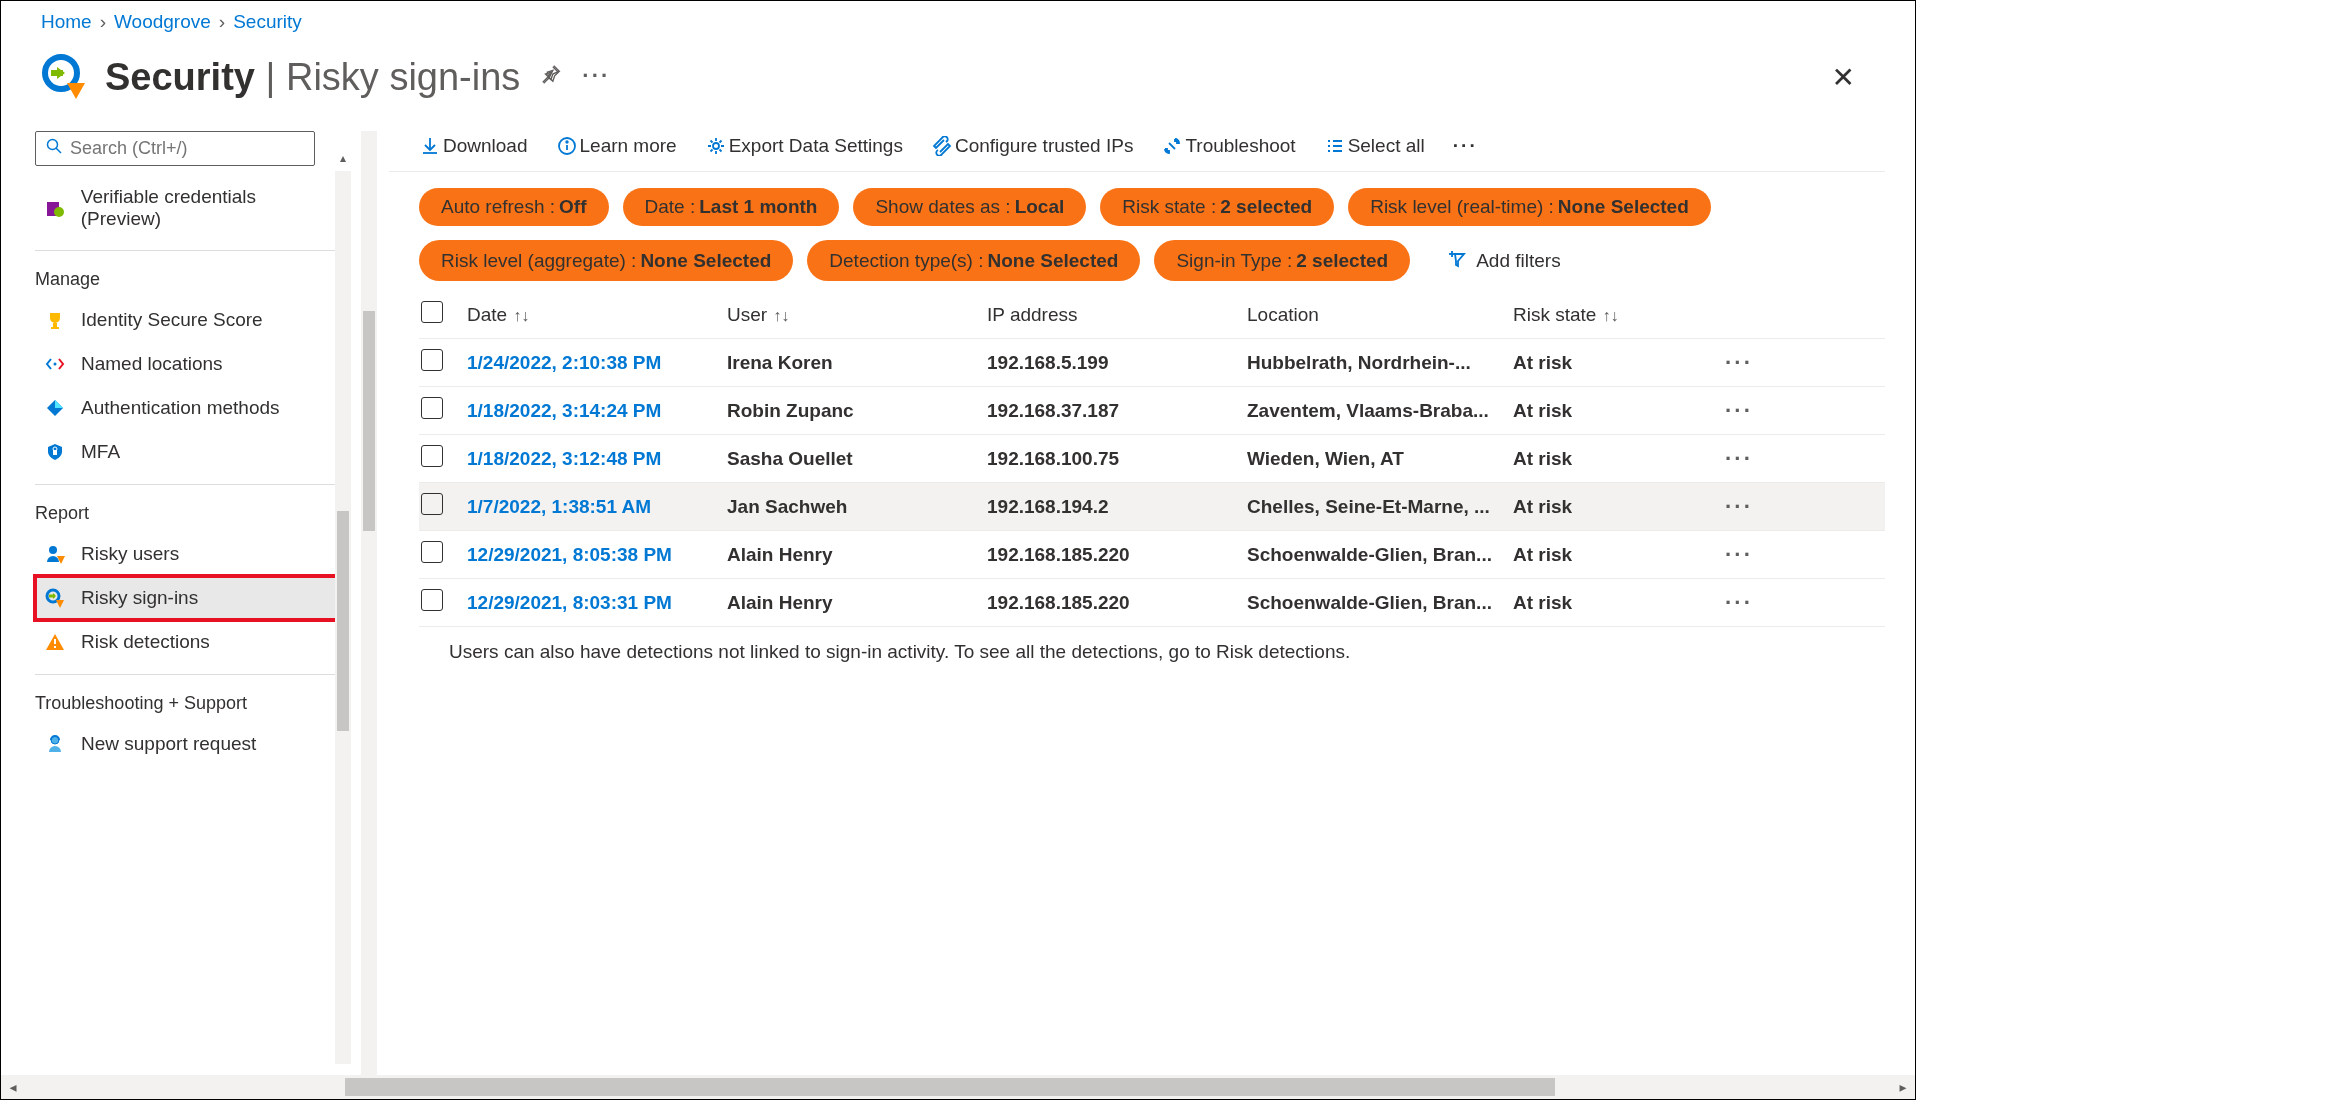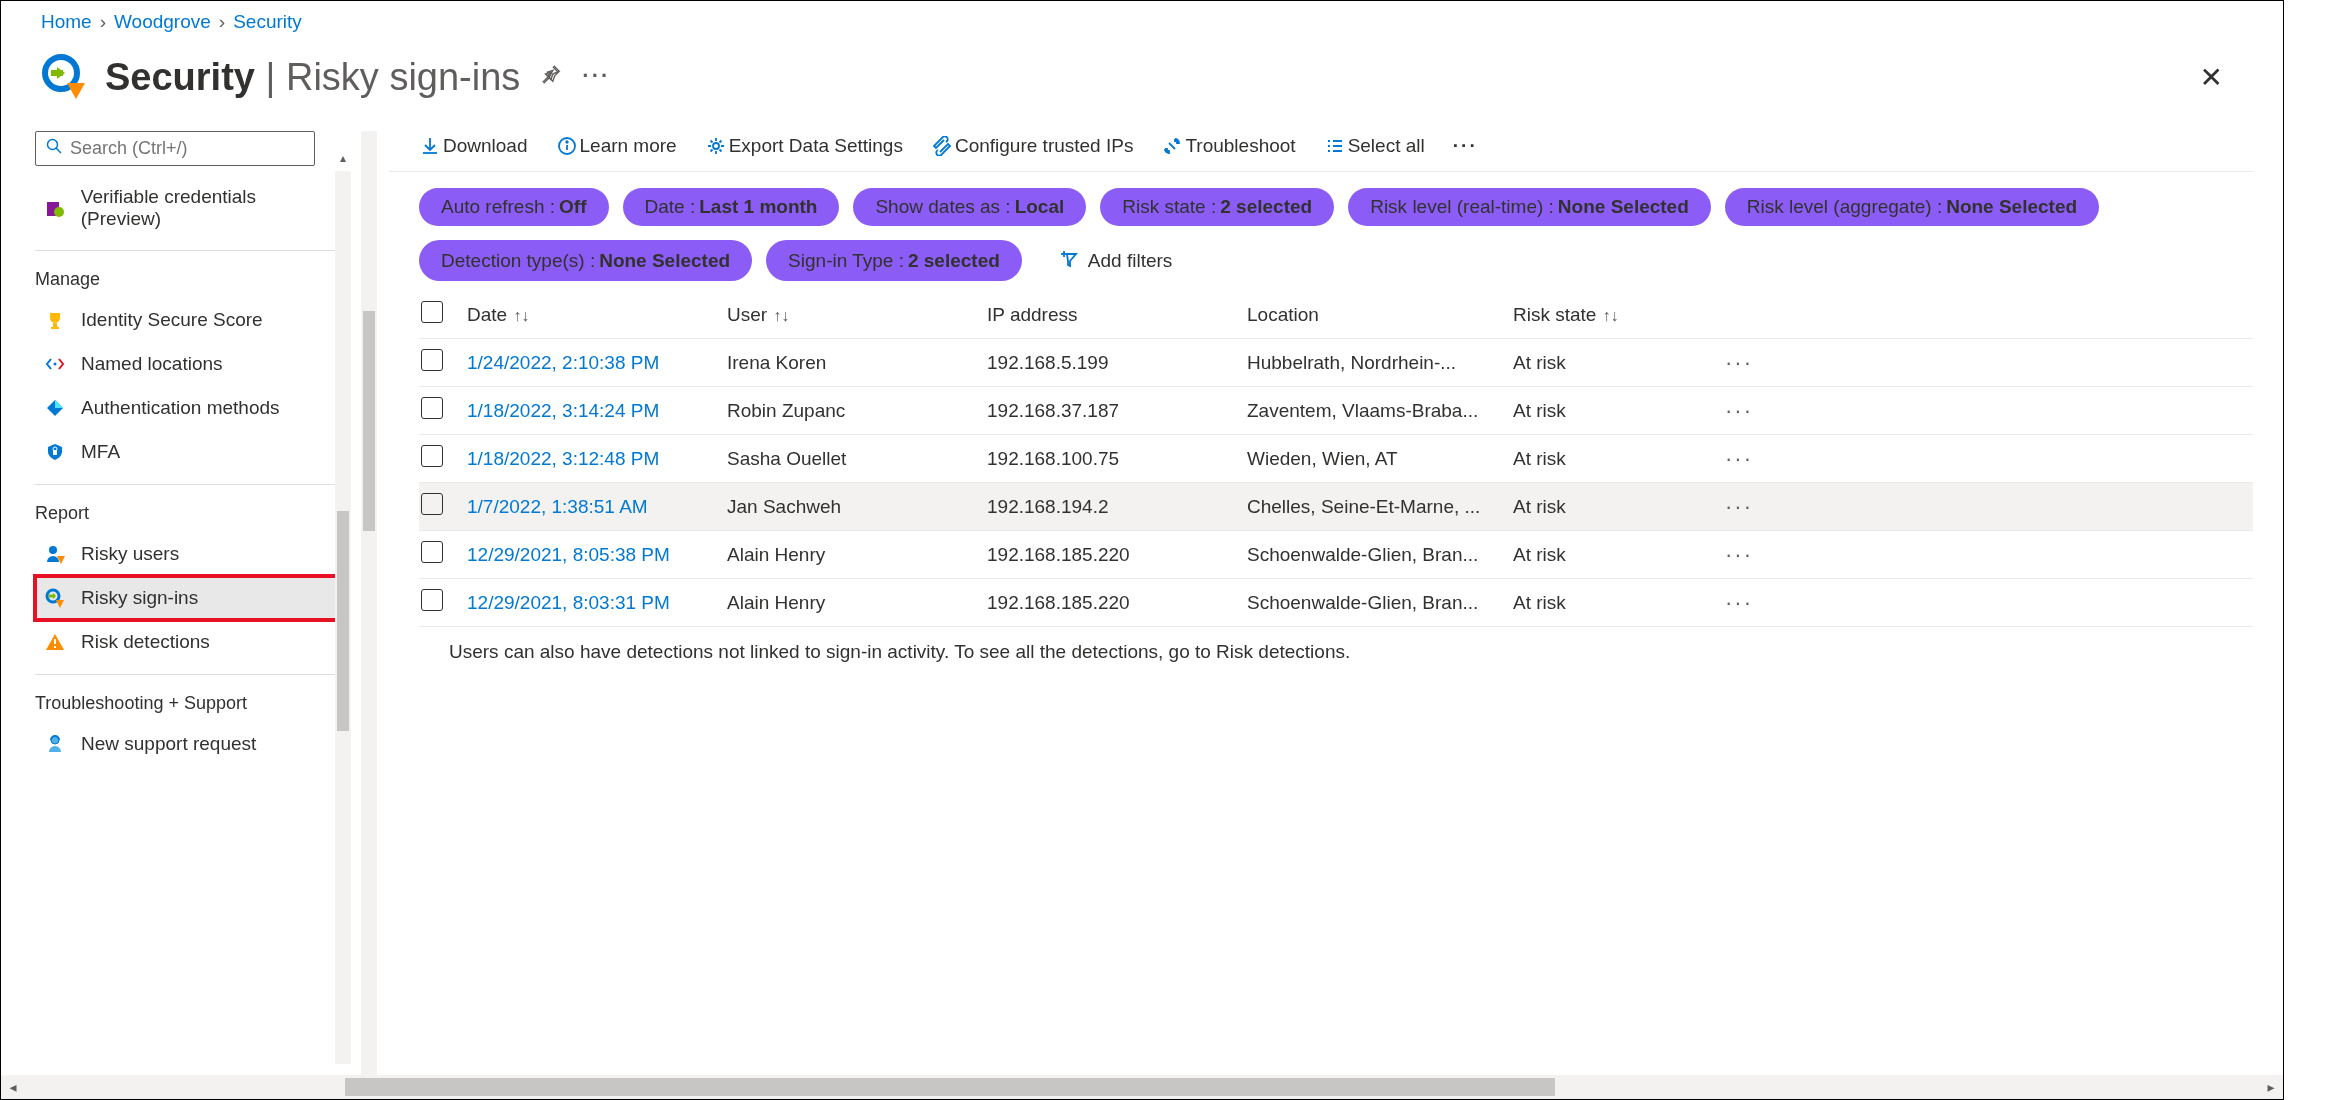--- a/index.html
+++ b/index.html
@@ -1,17 +1,17 @@
 <!DOCTYPE html>
 <html><head>
 <meta charset="utf-8">
 <style>
   * { box-sizing: border-box; margin: 0; padding: 0; }
   body { font-family: "Segoe UI", -apple-system, sans-serif; font-size: 19px; color: #323130; background: #fff; overflow: hidden; }
-  .app { width: 2284px; height: 1100px; position: relative; border: 1px solid #000; }
+  .app { width: 1916px; height: 1100px; position: relative; border: 1px solid #000; }
   
   
   .breadcrumb { padding: 10px 40px 10px 40px; font-size: 19px; color: #0078d4; display: flex; align-items: center; gap: 8px; }
   .breadcrumb a { color: #0078d4; text-decoration: none; cursor: pointer; }
   .breadcrumb .sep { color: #605e5c; }
   
   
   .header { display: flex; align-items: center; padding: 10px 40px 30px 40px; }
   .header-icon { width: 48px; height: 48px; margin-right: 16px; position: relative; }
   .header-title { font-size: 38px; font-weight: 600; color: #323130; }
@@ -42,29 +42,29 @@
   .main-scroll-track { position: absolute; left: 0; top: 0; width: 16px; height: 100%; background: #f3f2f1; }
   .main-scroll-thumb { position: absolute; left: 2px; top: 180px; width: 12px; height: 220px; background: #c8c6c4; border-radius: 0; }
   
   
   .toolbar { display: flex; align-items: center; gap: 28px; padding: 4px 0 14px 30px; border-bottom: 1px solid #edebe9; margin-left: 18px; }
   .tb-btn { display: flex; align-items: center; gap: 2px; cursor: pointer; font-size: 19px; color: #323130; }
   .tb-ico { color: #0078d4; width: 22px; height: 22px; display: inline-flex; align-items: center; justify-content: center; }
   
   
   .filters { display: flex; flex-wrap: wrap; gap: 14px; padding: 16px 0 10px 48px; }
-  .pill { background: #8b5cf6; border-radius: 22px; padding: 8px 22px; font-size: 19px; cursor: pointer; display: inline-flex; align-items: center; }
+  .pill { background: #f97316; border-radius: 22px; padding: 8px 22px; font-size: 19px; cursor: pointer; display: inline-flex; align-items: center; }
   .pill b { font-weight: 600; margin-left: 4px; }
   .pill.add { background: #fff; color: #323130; }
   .pill.add .add-ico { color: #0078d4; margin-right: 10px; }
   
   
   .table { margin-left: 48px; }
   .table-head { display: flex; align-items: center; padding: 10px 0; border-bottom: 1px solid #edebe9; font-size: 19px; color: #323130; font-weight: 400; }
-  .table-row { display: flex; align-items: center; padding: 10px 0; border-bottom: 1px solid #edebe9; font-size: 19px; }
+  .table-row { display: flex; align-items: center; padding: 10px 0; border-bottom: 1px solid #edebe9; font-size: 19px; font-weight: bold; }
   .table-row.hover { background: #f3f2f1; }
   .col-chk { width: 48px; padding-left: 2px; }
   .col-date { width: 260px; color: #0078d4; cursor: pointer; }
   .table-head .col-date { color: #323130; }
   .col-user { width: 260px; }
   .col-ip { width: 260px; }
   .col-loc { width: 266px; white-space: nowrap; overflow: hidden; text-overflow: ellipsis; }
   .col-risk { width: 180px; }
   .col-more { width: 60px; text-align: right; font-size: 22px; color: #605e5c; cursor: pointer; letter-spacing: 2px; }
   .sort-arrows { color: #605e5c; font-size: 16px; margin-left: 6px; }

